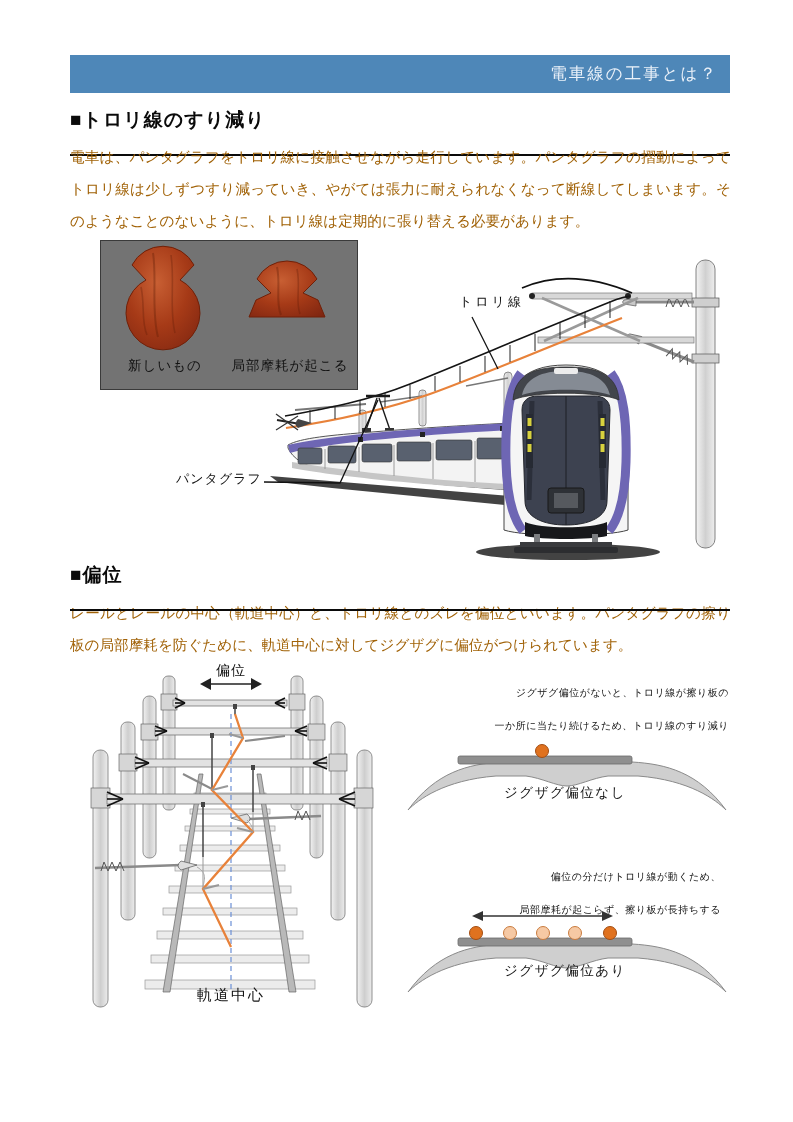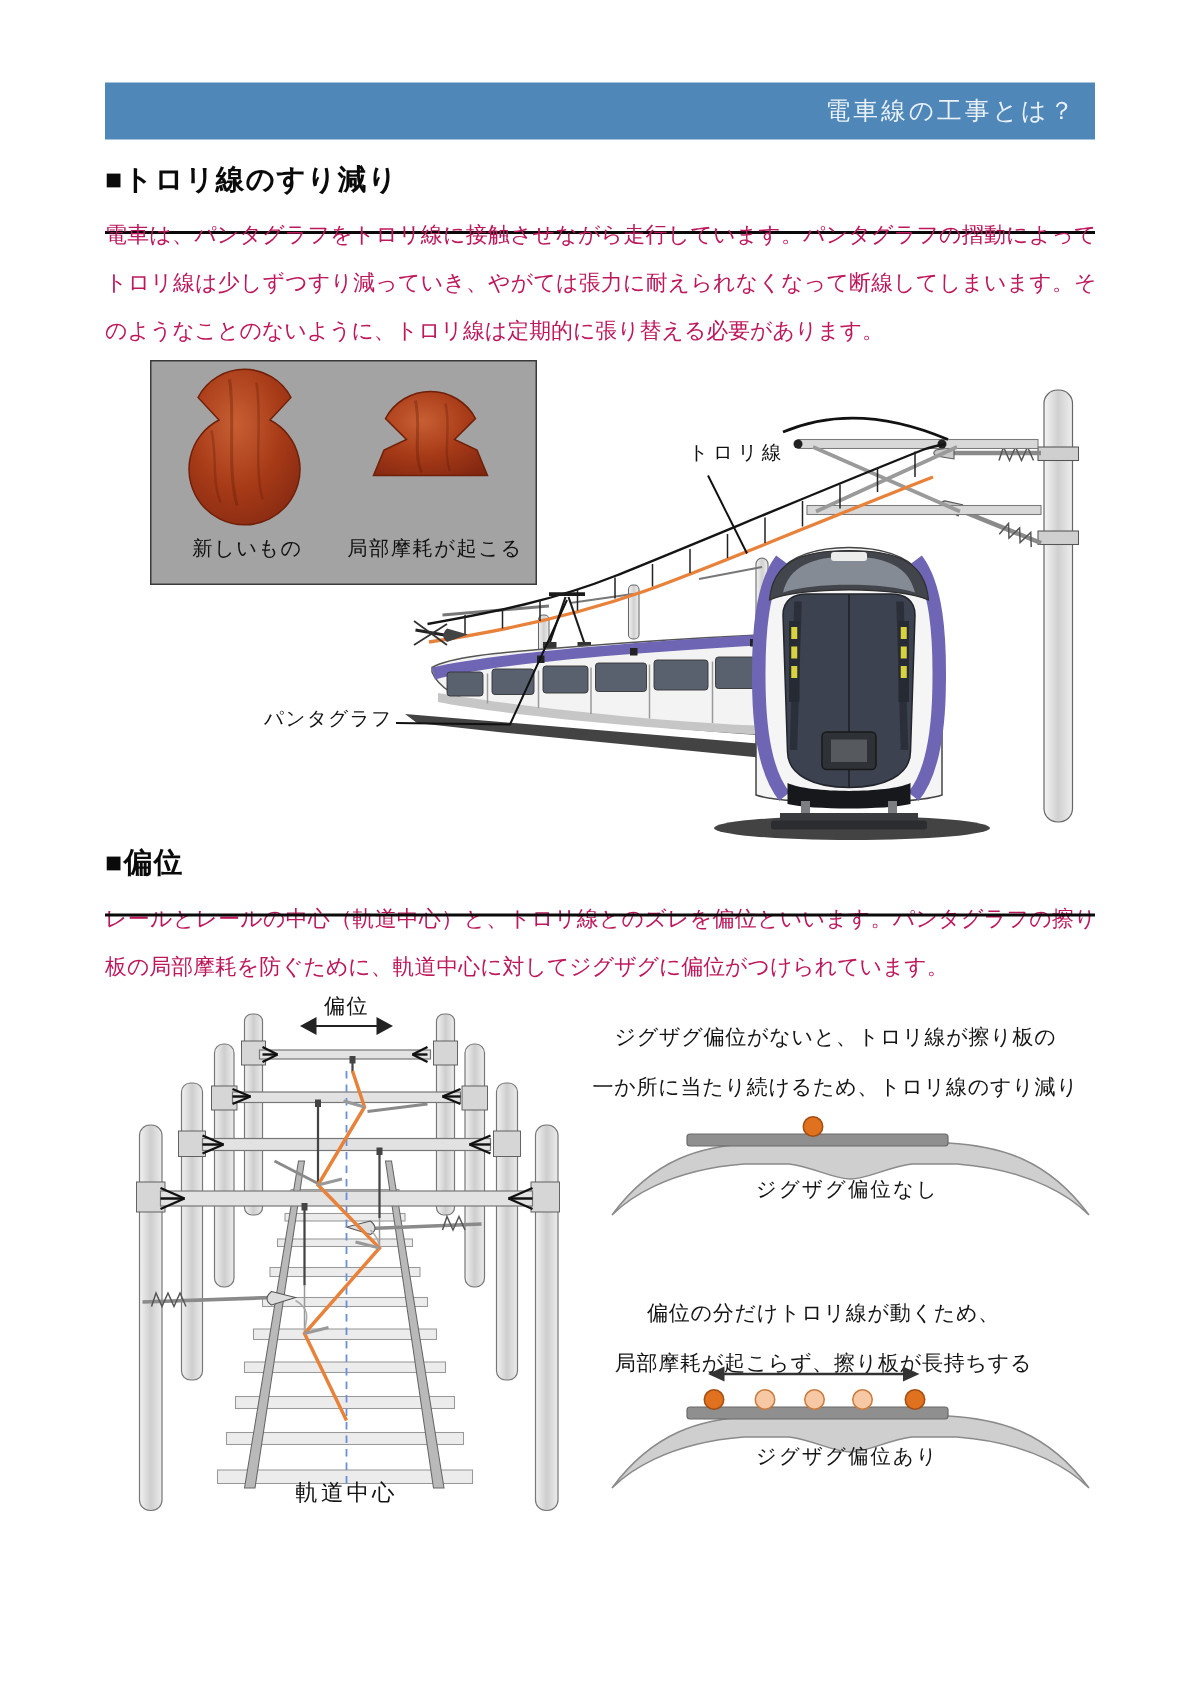--- a/index.html
+++ b/index.html
@@ -7,27 +7,27 @@
         font-family:"Liberation Serif","DejaVu Serif",serif;color:#111;}
   .abs{position:absolute;}
   
   .header-bar{left:70px;top:55px;width:660px;height:38px;background:#4e87b8;
               display:flex;align-items:center;justify-content:flex-end;}
   .header-title{color:#eaf1f9;font-size:16.5px;letter-spacing:2px;padding-right:12px;}
   
   .sec-head{left:70px;width:660px;font-size:19px;font-weight:bold;letter-spacing:1px;
             border-bottom:2px solid #0a0a0a;padding-bottom:21px;color:#0a0a0a;}
   .body-text{left:70px;width:661px;font-size:14.6px;line-height:32px;text-align:justify;
-             text-justify:inter-ideograph;color:#be185d;}
+             text-justify:inter-ideograph;color:#a16207;}
   
-  .xsec-box{left:100px;top:240px;width:256px;height:148px;border:1.4px solid #3a3a3a;background:#a3a3a3;z-index:3;}
+  .xsec-box{left:100px;top:240px;width:256px;height:148px;border:1.4px solid #3a3a3a;background:#737373;z-index:3;}
   .xsec-label{position:absolute;top:116px;font-size:13.5px;letter-spacing:1px;text-align:center;color:#111;}
   .fig-label{z-index:4;color:#111;white-space:nowrap;}
   
-  .cap{width:344px;text-align:center;font-size:14px;line-height:33px;letter-spacing:.5px;color:#141414;}
+  .cap{width:344px;text-align:right;font-size:10px;line-height:33px;letter-spacing:.5px;color:#141414;}
   .panto-label{width:326px;text-align:center;font-size:13.5px;letter-spacing:1.5px;color:#141414;}
   svg{display:block;}
 </style>
 </head>
 <body>
 
 <div class="page">
 
   <div class="abs header-bar">
     <span class="header-title">電車線の工事とは？</span>

